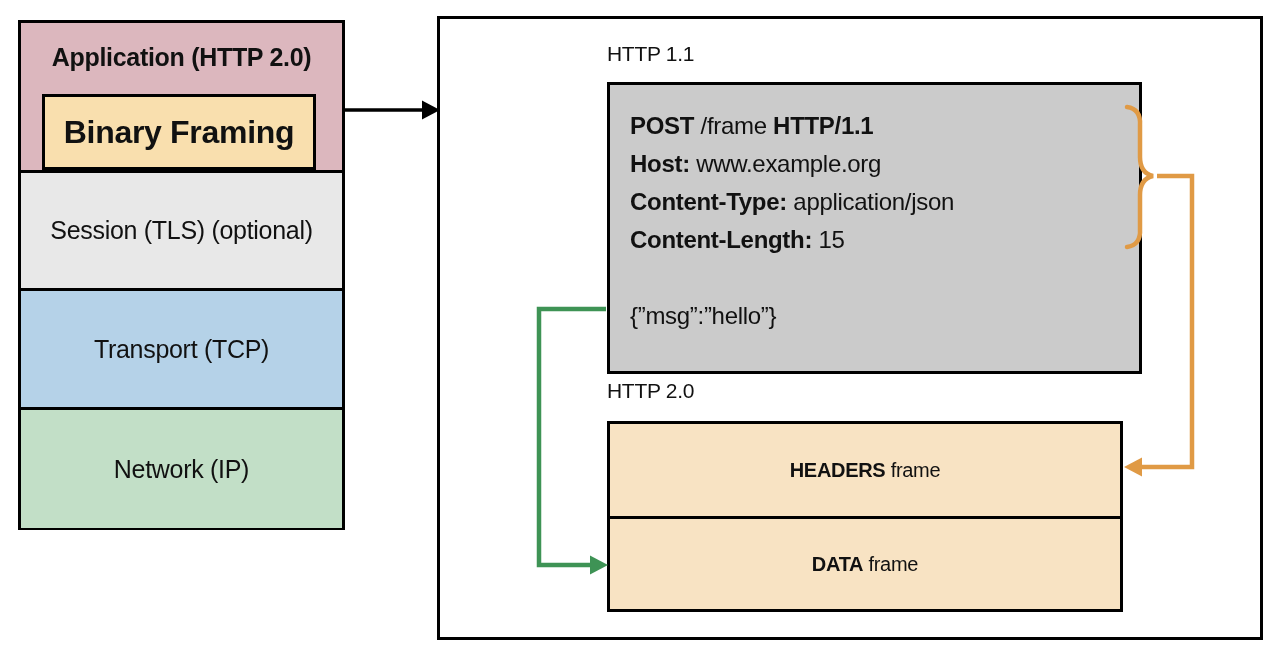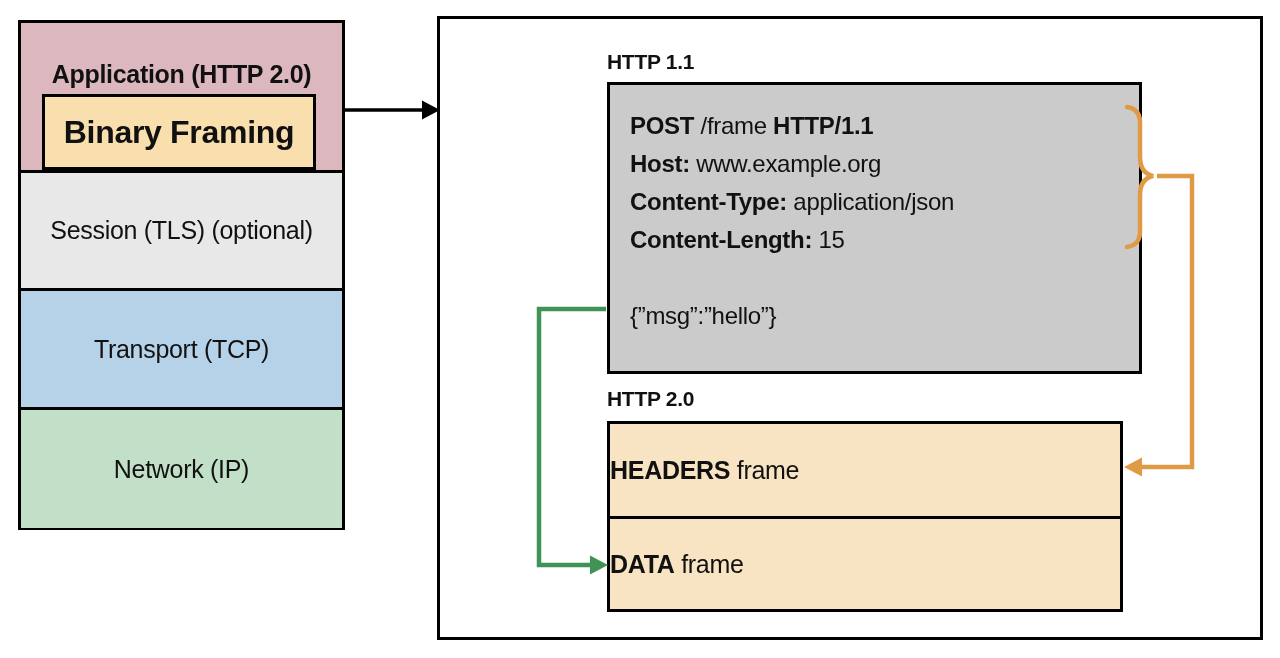--- a/index.html
+++ b/index.html
@@ -14,56 +14,56 @@
   #stack {
     left:18px; top:20px; width:321px; height:504px;
     border:3px solid #000; background:#fff;
   }
   .layer { position:relative; box-sizing:border-box; text-align:center; }
   .layer-app      { height:147px; background:#dcb7be; }
   .layer-session  { height:118px; background:#e8e8e8; border-top:3px solid #000; }
   .layer-transport{ height:119px; background:#b5d2e8; border-top:3px solid #000; }
   .layer-network  { height:121px; background:#c2dfc7; border-top:3px solid #000; }
   .layer-app .app-title {
-    display:block; padding-top:37px; font-size:25px; font-weight:700;
+    display:block; padding-top:20px; font-size:25px; font-weight:700;
   }
   .binary-box {
     position:absolute; left:21px; top:71px; width:268px; height:70px;
     background:#f9dfae; border:3px solid #000; line-height:70px;
     font-size:32px; font-weight:700; text-align:center;
   }
   .layer-label-plain {
     display:block; font-size:25px; font-weight:400;
   }
   .layer-session  .layer-label-plain { line-height:115px; }
   .layer-transport.layer .layer-label-plain { line-height:116px; }
   .layer-network  .layer-label-plain { line-height:118px; }
 
   
   #right-panel {
     left:437px; top:16px; width:820px; height:618px;
     border:3px solid #000; background:#fff;
   }
-  .proto-label { position:absolute; font-size:21px; font-weight:700; color:#111;margin-top:8px; }
+  .proto-label { position:absolute; font-size:21px; font-weight:400; color:#111; }
   #http11-label { left:607px; top:42px; }
   #http20-label { left:607px; top:379px; }
 
   #request-box {
     left:607px; top:82px; width:509px; height:264px;
     border:3px solid #000; background:#cbcbcb;
     padding:22px 0 0 20px; box-sizing:content-box;
   }
   .reqline { font-size:24px; line-height:38px; white-space:pre; }
   .reqline b { font-weight:700;text-align:right; }
 
   #frames-box {
     left:607px; top:421px; width:510px; height:185px;
     border:3px solid #000; background:#f8e3c3;
   }
-  .frame-row { text-align:left; font-size:25px; white-space:pre; }
+  .frame-row { text-align:center; font-size:20px; white-space:pre; }
   .frame-row b { font-weight:700; }
   #headers-frame { height:92px; line-height:92px; border-bottom:3px solid #000; }
   #data-frame    { height:100px; line-height:90px; }
 
   
   #arrows { left:0; top:0; width:1280px; height:658px; pointer-events:none; }
 </style>
 </head>
 <body>
 

